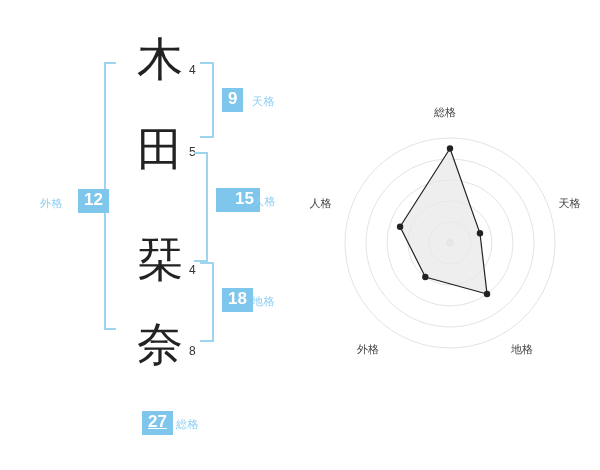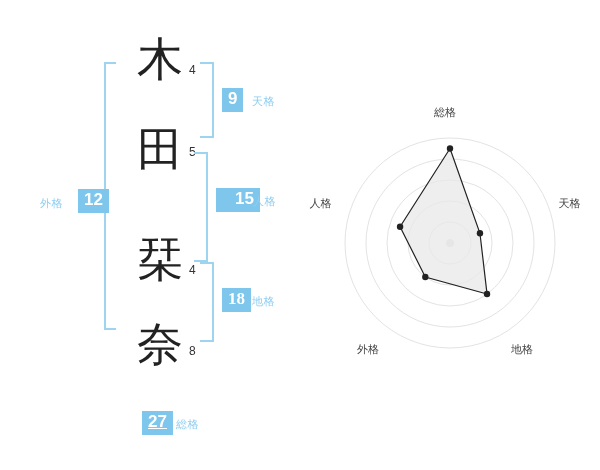--- a/index.html
+++ b/index.html
@@ -78,21 +78,21 @@
     letter-spacing: 0.5px;
   }
 
   
   .chip-tenkaku { left: 222px; top: 88px; }
   .lbl-tenkaku  { left: 252px; top: 94px; }
 
   .chip-jinkaku { left: 216px; top: 188px; padding-left: 19px; }
   .lbl-jinkaku  { left: 253px; top: 194px; }
 
-  .chip-chikaku { left: 222px; top: 288px; font-family: Liberation Serif, serif; }
+  .chip-chikaku { left: 222px; top: 288px; }
   .lbl-chikaku  { left: 252px; top: 294px; }
 
   .lbl-gaikaku  { left: 40px;  top: 196px; }
   .chip-gaikaku { left: 72px;  top: 189px; margin-left: 6px; }
 
   .chip-soukaku { left: 142px; top: 411px; text-decoration: underline; }
   .lbl-soukaku  { left: 176px; top: 417px; }
 
   
   .chart-wrap {

